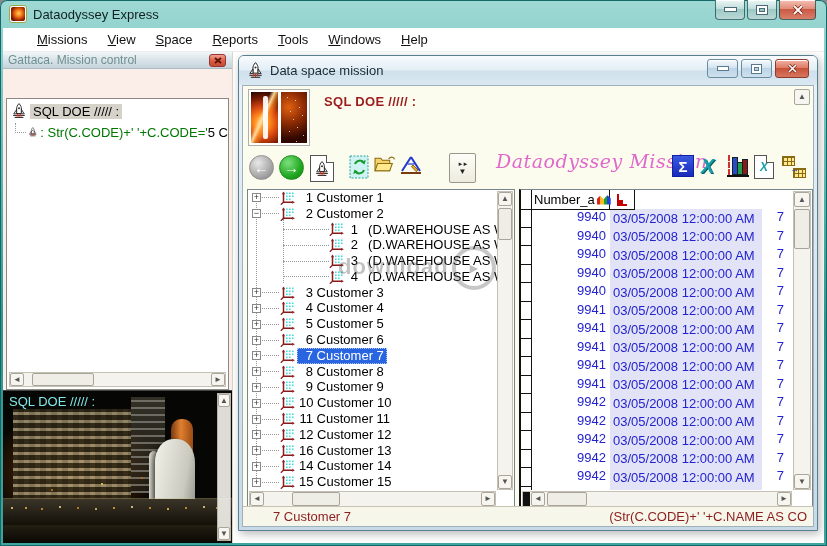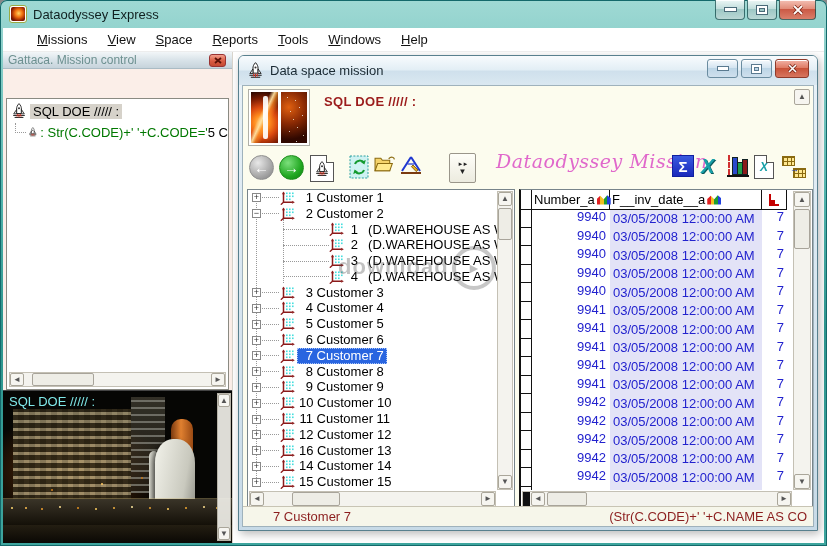--- a/index.html
+++ b/index.html
@@ -756,24 +756,20 @@
           </div>
         </div>
 
         <div class="grid">
           <div class="g-hrow">
             <div class="g-hc" style="width:11px;padding:0;"></div>
             <div class="g-hc" style="width:78px;">
               <span>Number_a</span>
               <span class="rainbow"></span>
             </div>
-            <div class="g-hc" style="width:152px;">
-              <span>F__inv_date__a</span>
-              <span class="rainbow"></span>
-            </div>
             <div class="g-hc" style="width:25px;justify-content:center;">
               <span class="redaxis">
                   <i></i>
                 </span>
             </div>
           </div>
           <div class="g-rows" id="grid-rows">
               <div class="g-row">
                 <div class="g-rh"></div>
                 <div class="g-c col-num">9940</div>

